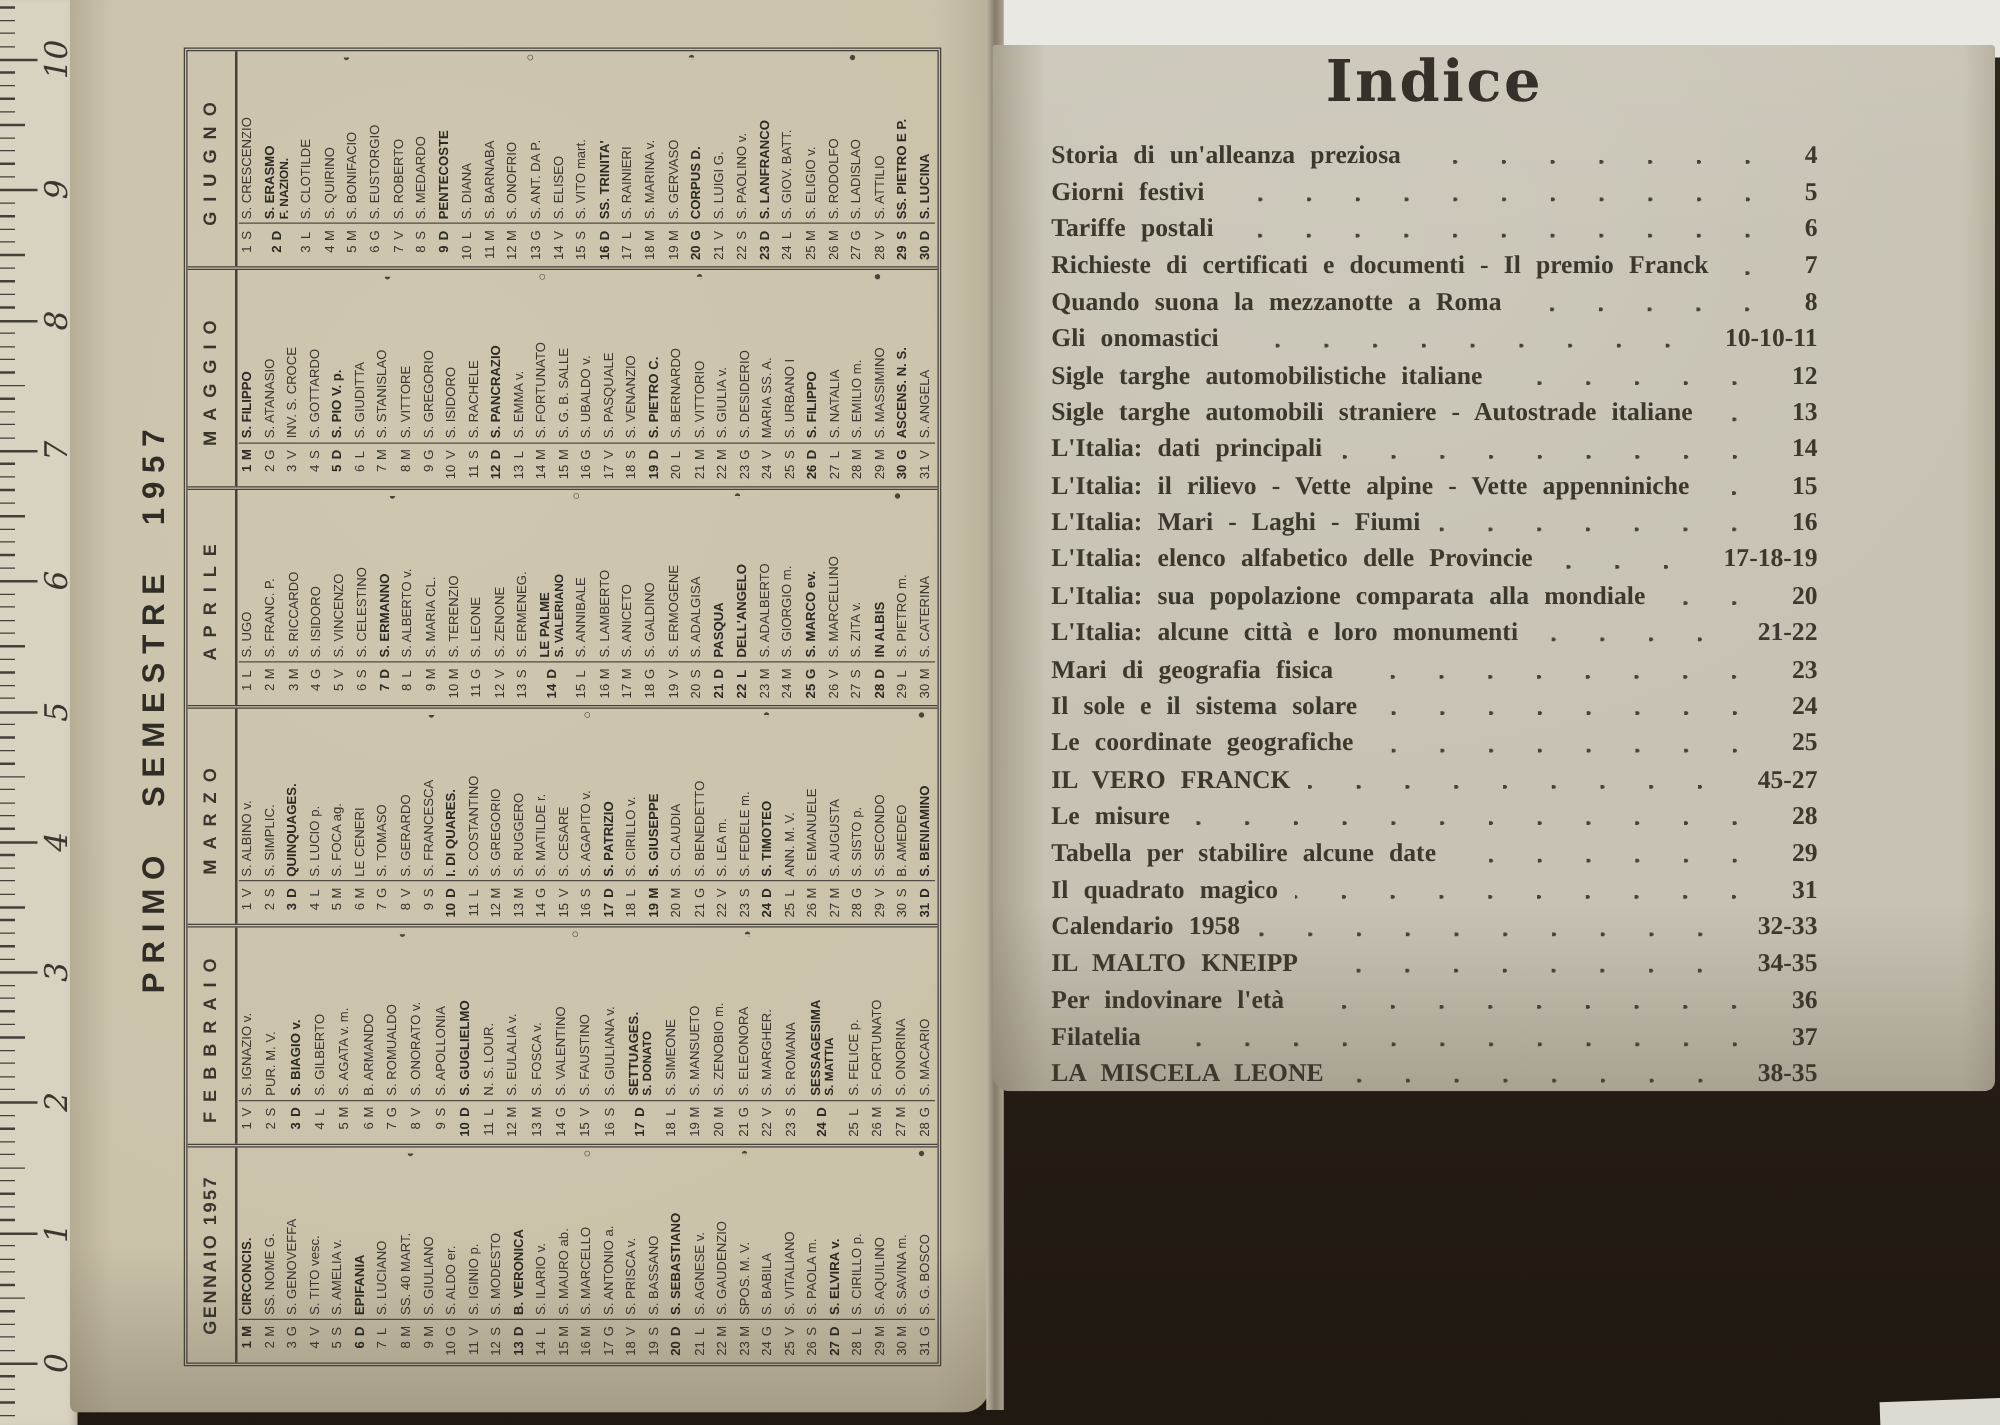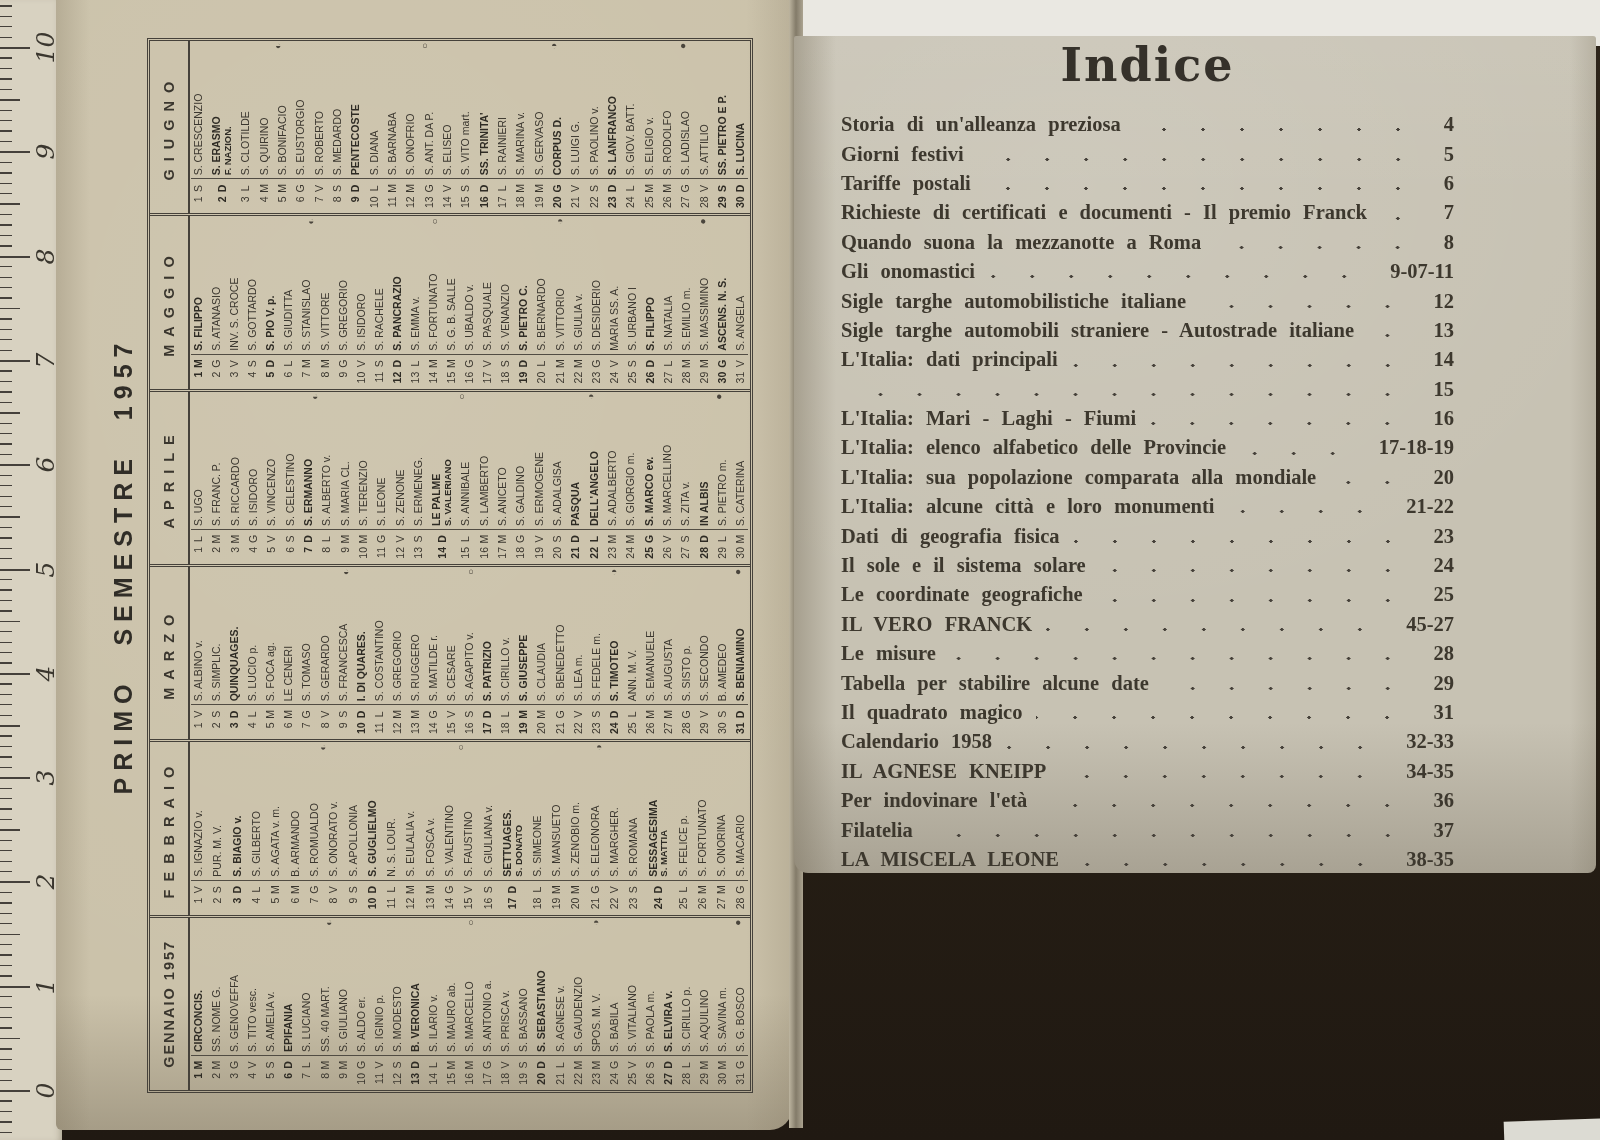--- a/index.html
+++ b/index.html
@@ -1204,38 +1204,39 @@
           <span class="pg">7</span>
         </div>
         <div class="toc-row">
           <span class="tt">Quando suona la mezzanotte a Roma</span>
           <span class="leader"></span>
           <span class="pg">8</span>
         </div>
         <div class="toc-row">
           <span class="tt">Gli onomastici</span>
           <span class="leader"></span>
-          <span class="pg">9-07-11</span>
+          <span class="pg">10-10-11</span>
         </div>
         <div class="toc-row">
           <span class="tt">Sigle targhe automobilistiche italiane</span>
           <span class="leader"></span>
           <span class="pg">12</span>
         </div>
         <div class="toc-row">
           <span class="tt">Sigle targhe automobili straniere - Autostrade italiane</span>
           <span class="leader"></span>
           <span class="pg">13</span>
         </div>
         <div class="toc-row">
           <span class="tt">L'Italia: dati principali</span>
           <span class="leader"></span>
           <span class="pg">14</span>
         </div>
         <div class="toc-row">
+          <span class="tt">L'Italia: il rilievo - Vette alpine - Vette appenniniche</span>
           <span class="leader"></span>
           <span class="pg">15</span>
         </div>
         <div class="toc-row">
           <span class="tt">L'Italia: Mari - Laghi - Fiumi</span>
           <span class="leader"></span>
           <span class="pg">16</span>
         </div>
         <div class="toc-row">
           <span class="tt">L'Italia: elenco alfabetico delle Provincie</span>
@@ -1246,21 +1247,21 @@
           <span class="tt">L'Italia: sua popolazione comparata alla mondiale</span>
           <span class="leader"></span>
           <span class="pg">20</span>
         </div>
         <div class="toc-row">
           <span class="tt">L'Italia: alcune città e loro monumenti</span>
           <span class="leader"></span>
           <span class="pg">21-22</span>
         </div>
         <div class="toc-row">
-          <span class="tt">Dati di geografia fisica</span>
+          <span class="tt">Mari di geografia fisica</span>
           <span class="leader"></span>
           <span class="pg">23</span>
         </div>
         <div class="toc-row">
           <span class="tt">Il sole e il sistema solare</span>
           <span class="leader"></span>
           <span class="pg">24</span>
         </div>
         <div class="toc-row">
           <span class="tt">Le coordinate geografiche</span>
@@ -1286,21 +1287,21 @@
           <span class="tt">Il quadrato magico</span>
           <span class="leader"></span>
           <span class="pg">31</span>
         </div>
         <div class="toc-row">
           <span class="tt">Calendario 1958</span>
           <span class="leader"></span>
           <span class="pg">32-33</span>
         </div>
         <div class="toc-row">
-          <span class="tt">IL AGNESE KNEIPP</span>
+          <span class="tt">IL MALTO KNEIPP</span>
           <span class="leader"></span>
           <span class="pg">34-35</span>
         </div>
         <div class="toc-row">
           <span class="tt">Per indovinare l'età</span>
           <span class="leader"></span>
           <span class="pg">36</span>
         </div>
         <div class="toc-row">
           <span class="tt">Filatelia</span>

